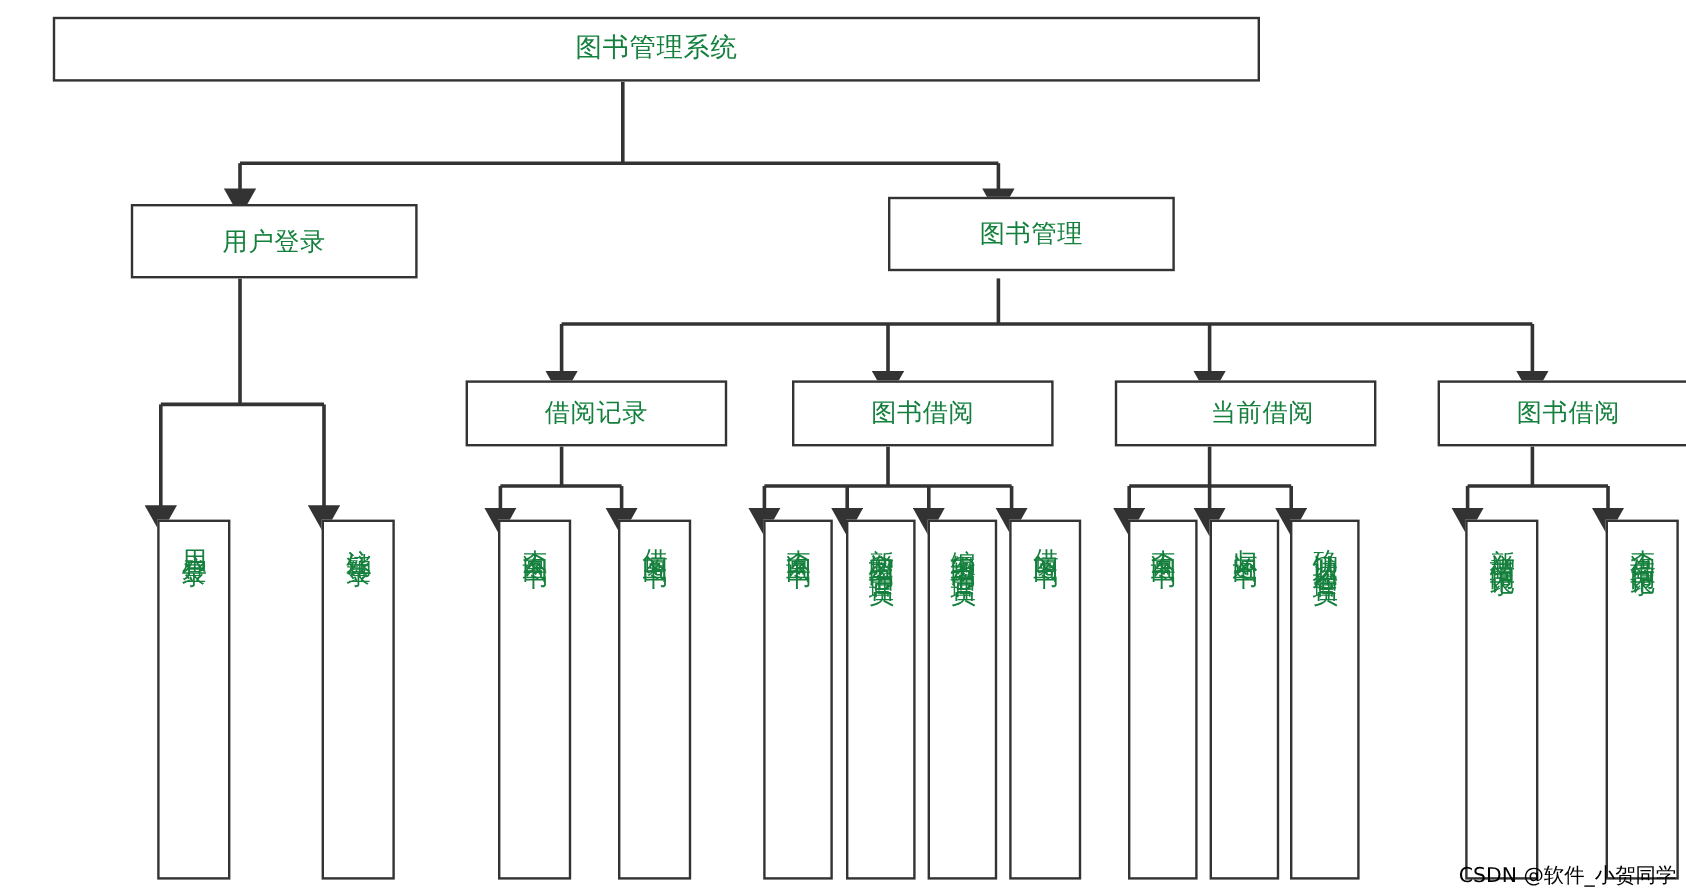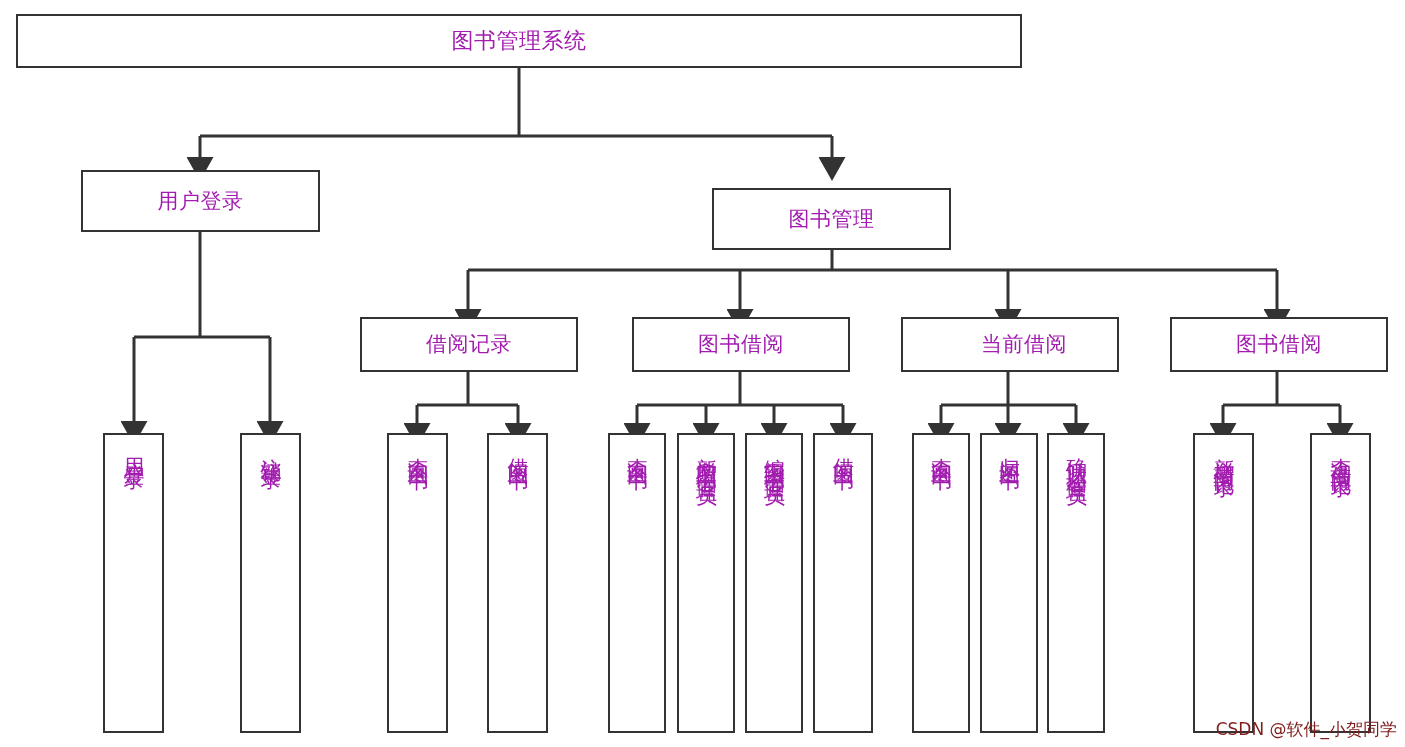--- a/index.html
+++ b/index.html
@@ -25,21 +25,22 @@
     height: 747px;
   }
   .node {
     position: absolute;
     box-sizing: border-box;
     border: 2px solid #333333;
     background: #ffffff;
     display: flex;
     align-items: center;
     justify-content: center;
-    color: #a21caf;
+    color: #15803d;
+    margin-left: 28px;
   }
   .node .label {
     display: block;
     text-align: center;
     line-height: 1.18;
     letter-spacing: 0.5px;
   }
   .node.horizontal .label {
     font-size: 21px;
   }
@@ -56,21 +57,21 @@
     line-height: 1;
   }
   #node-root .label {
     font-size: 22px;
   }
   .watermark {
     position: absolute;
     right: 8px;
     bottom: 6px;
     font-size: 17px;
-    color: #7f1d1d;
+    color: #000000;
     white-space: nowrap;
     pointer-events: none;
   }
 </style>
 </head>
 <body>
 
 <div id="diagram-root">
 
   <svg class="edges" viewBox="0 0 1405 747" xmlns="http://www.w3.org/2000/svg">
@@ -136,21 +137,21 @@
   </svg>
 
   <div class="node horizontal" id="node-root" style="left:16px; top:14px; width:1006px; height:54px;">
     <span class="label">图书管理系统</span>
   </div>
 
   <div class="node horizontal" style="left:81px; top:170px; width:239px; height:62px;">
     <span class="label">用户登录</span>
   </div>
 
-  <div class="node horizontal" style="left:712px; top:188px; width:239px; height:62px;">
+  <div class="node horizontal" style="left:712px; top:164px; width:239px; height:62px;">
     <span class="label">图书管理</span>
   </div>
 
   <div class="node horizontal" style="left:360px; top:317px; width:218px; height:55px;">
     <span class="label">借阅记录</span>
   </div>
 
   <div class="node horizontal" style="left:632px; top:317px; width:218px; height:55px;">
     <span class="label">图书借阅</span>
   </div>

